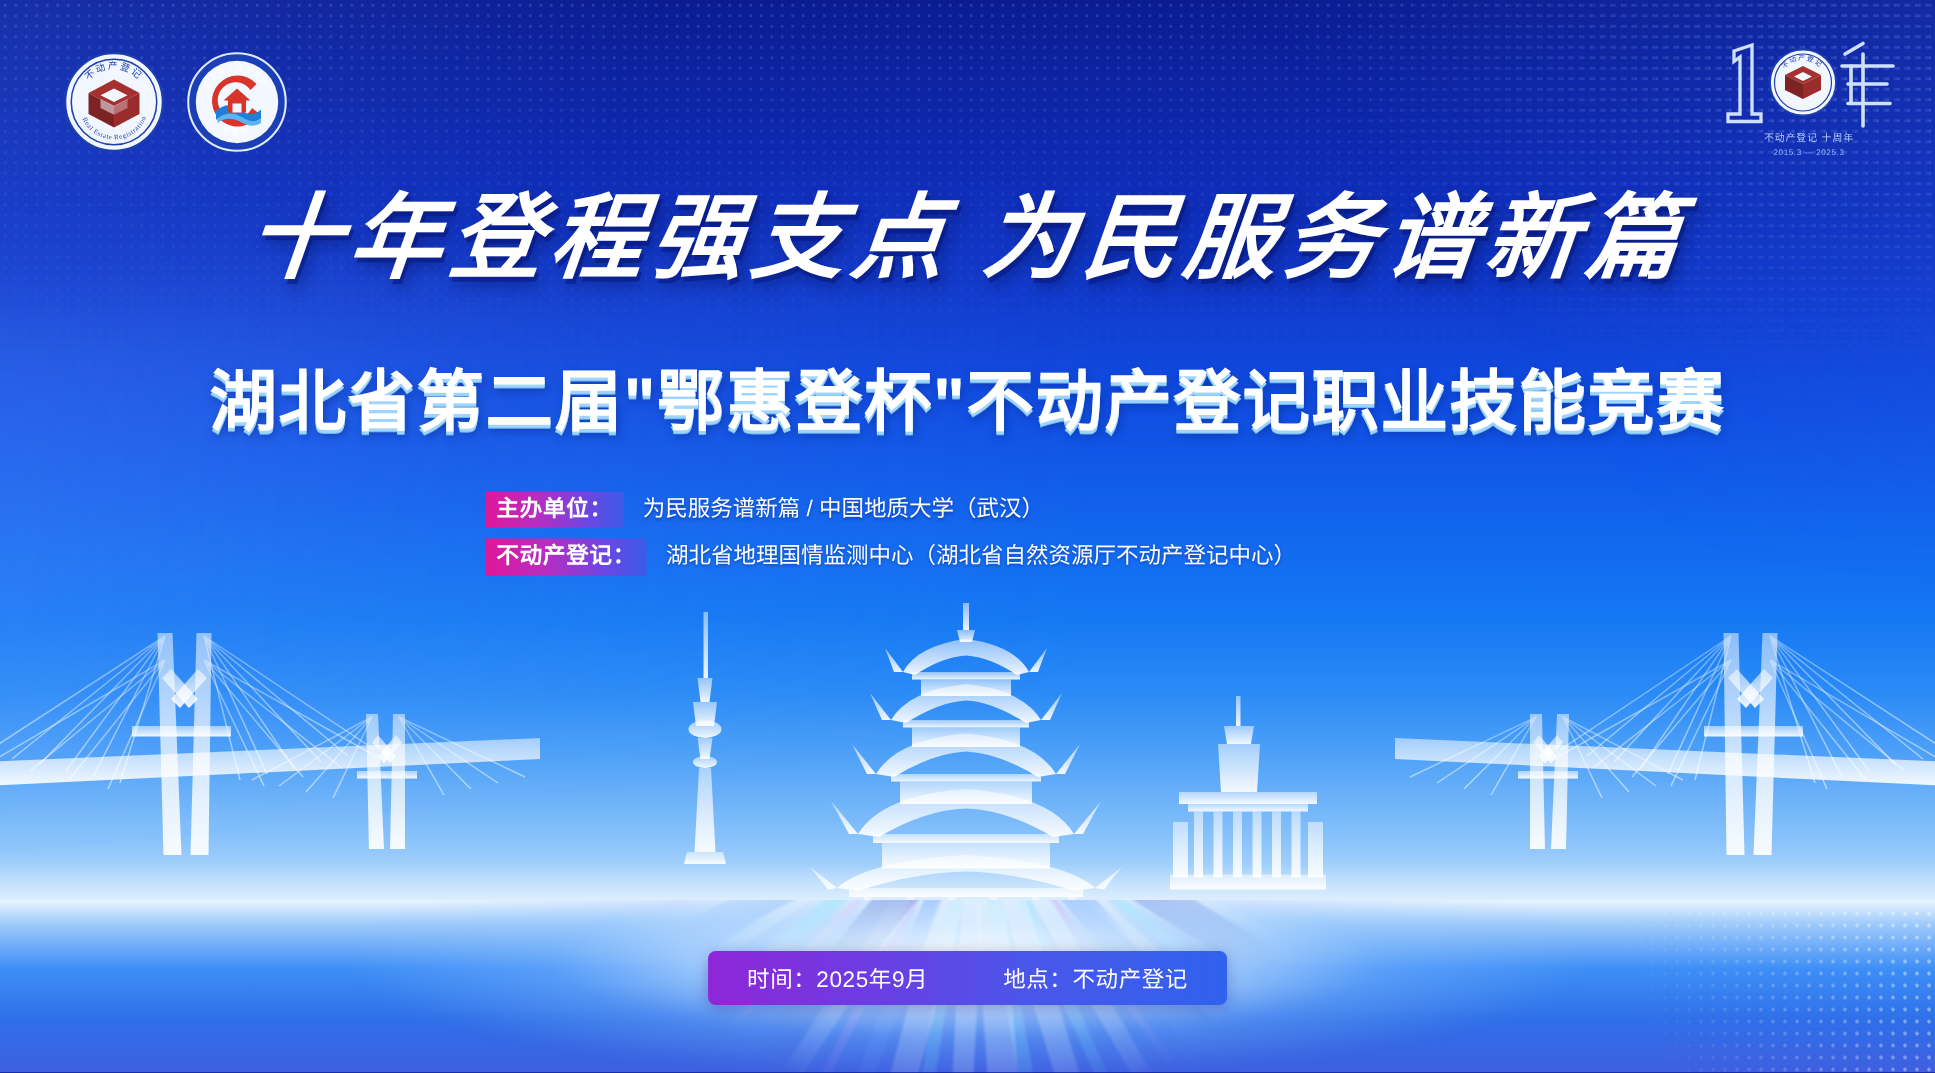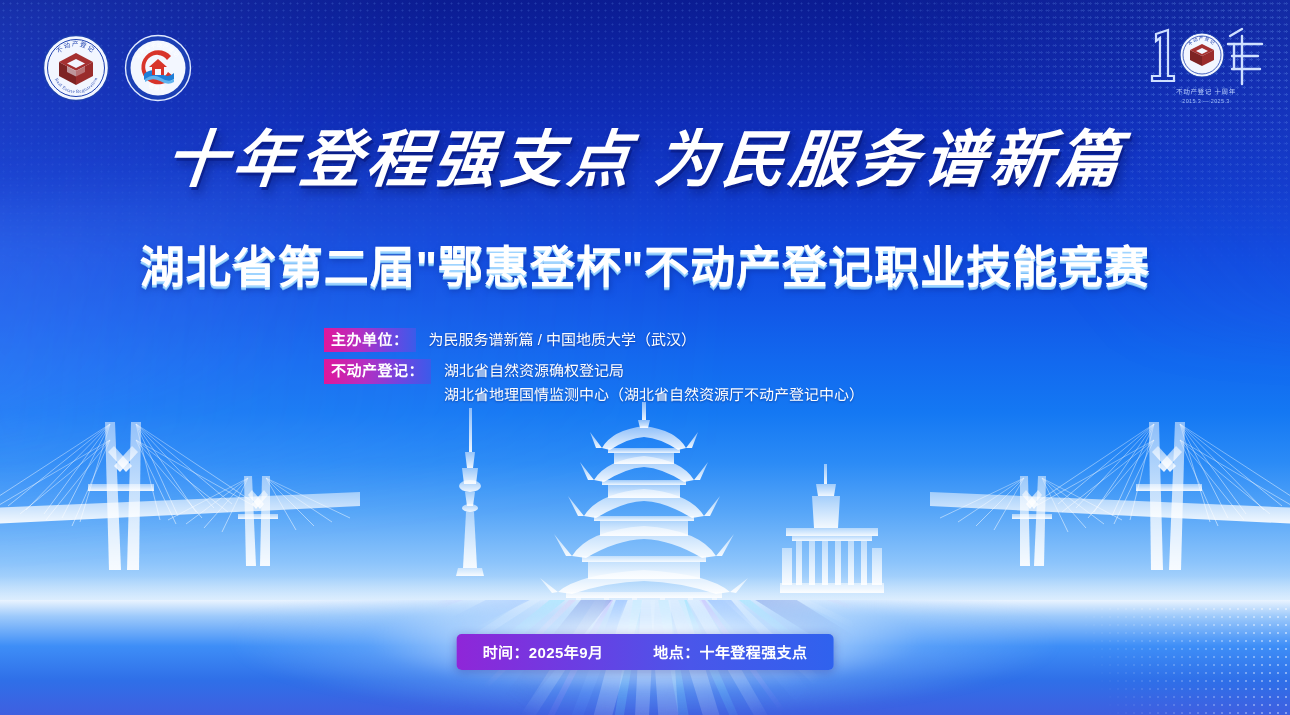--- a/index.html
+++ b/index.html
@@ -177,21 +177,21 @@
   .footer-pill {
     position:absolute; left:50%; top:634px; transform:translateX(-50%);
     display:flex; align-items:center; gap:50px;
     padding:7px 26px 8px 26px;
     border-radius:5px;
     background:linear-gradient(90deg,#8f26d8 0%,#6d3ce2 30%,#4a56ea 62%,#2f62ee 100%);
     box-shadow:0 2px 10px rgba(30,30,140,.35);
     white-space:nowrap;
   }
   .footer-item {
-    font-size:15px; font-weight:700; color:#ffffff; letter-spacing:.4px;
+    font-size:15px; font-weight:400; color:#ffffff; letter-spacing:.4px;
   }
 </style>
 </head>
 <body>
 
 <div class="stage">
 
   <div class="sky"></div>
   <div class="sky-wash-a"></div>
   <div class="sky-wash-b"></div>
@@ -485,25 +485,24 @@
     <div class="org-row">
       <span class="org-badge">主办单位：</span>
       <span class="org-val">
         <div>为民服务谱新篇 / 中国地质大学（武汉）</div>
       </span>
     </div>
 
     <div class="org-row">
       <span class="org-badge">不动产登记：</span>
       <span class="org-val">
-        <div>湖北省自然资源确权登记局</div>
         <div>湖北省地理国情监测中心（湖北省自然资源厅不动产登记中心）</div>
       </span>
     </div>
 
   </div>
 
   <div class="footer-pill">
     <span class="footer-item">时间：2025年9月</span>
-    <span class="footer-item">地点：十年登程强支点</span>
+    <span class="footer-item">地点：不动产登记</span>
   </div>
 
 </div>
 
 </body></html>

